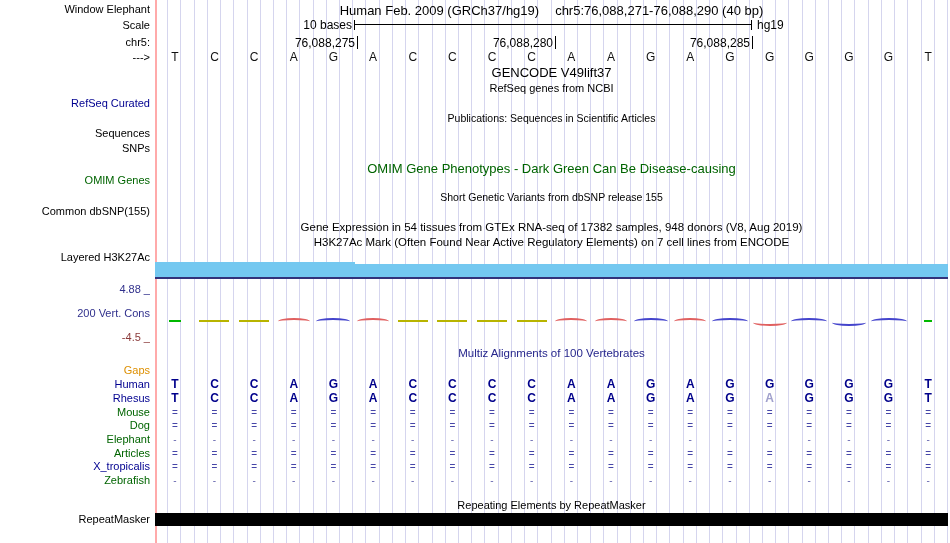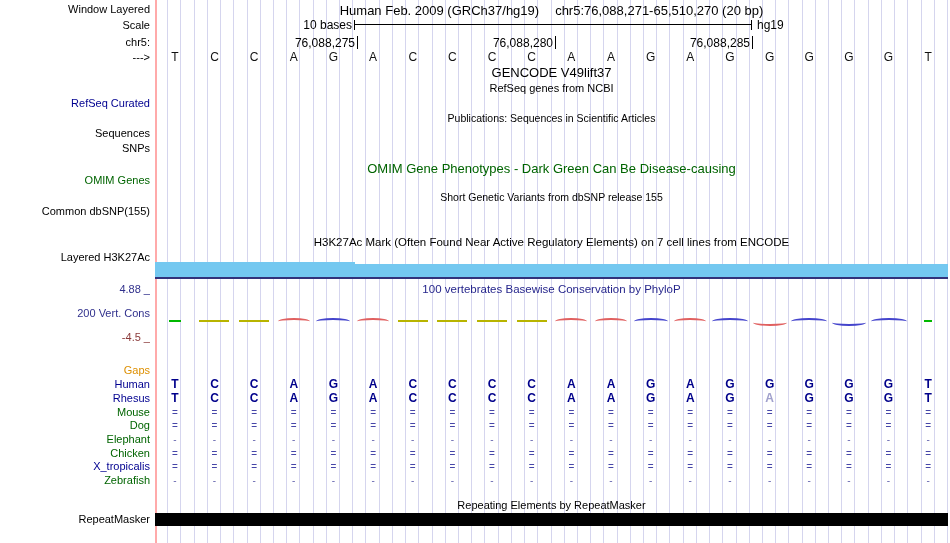--- a/index.html
+++ b/index.html
@@ -42,21 +42,21 @@
 </style>
 </head>
 <body>
 
 <div id="app">
   <div id="gridlines"></div>
   <div id="guideline"></div>
 
   <div class="ctr main-title">
     <span>Human Feb. 2009 (GRCh37/hg19)</span>
-    <span>chr5:76,088,271-65,510,270 (20 bp)</span>
+    <span>chr5:76,088,271-76,088,290 (40 bp)</span>
   </div>
   <span class="abs scale-label">10 bases</span>
   <div class="abs" id="scale-bar">
       <div class="hline"></div>
     </div>
   <span class="abs hg19-tag">hg19</span>
   <div id="ruler">
       <div class="ruler-num" style="position: absolute; right: 595px; margin-left: 40px;">76,088,275</div>
       <div class="ruler-tick" style="left: 357px;"></div>
       <div class="ruler-num" style="position: absolute; right: 397px;">76,088,280</div>
@@ -81,21 +81,21 @@
       <div class="seq-letter" style="left: 680.275px;">A</div>
       <div class="seq-letter" style="left: 719.925px;">G</div>
       <div class="seq-letter" style="left: 759.575px;">G</div>
       <div class="seq-letter" style="left: 799.225px;">G</div>
       <div class="seq-letter" style="left: 838.875px;">G</div>
       <div class="seq-letter" style="left: 878.525px;">G</div>
       <div class="seq-letter" style="left: 918.175px;">T</div>
     </div>
 
   <div id="side-labels">
-      <div class="side-label" style="top: 3px; color: rgb(0, 0, 0);">Window Layered</div>
+      <div class="side-label" style="top: 3px; color: rgb(0, 0, 0);">Window Elephant</div>
       <div class="side-label" style="top: 19px; color: rgb(0, 0, 0);">Scale</div>
       <div class="side-label" style="top: 36px; color: rgb(0, 0, 0);">chr5:</div>
       <div class="side-label" style="top: 51px; color: rgb(0, 0, 0);">---&gt;</div>
       <div class="side-label" style="top: 97px; color: rgb(0, 0, 144);">RefSeq Curated</div>
       <div class="side-label" style="top: 127px; color: rgb(0, 0, 0);">Sequences</div>
       <div class="side-label" style="top: 142px; color: rgb(0, 0, 0);">SNPs</div>
       <div class="side-label" style="top: 174px; color: rgb(0, 100, 0); margin-left: 20px;">OMIM Genes</div>
       <div class="side-label" style="top: 205px; color: rgb(0, 0, 0);">Common dbSNP(155)</div>
       <div class="side-label" style="top: 251px; color: rgb(0, 0, 0);">Layered H3K27Ac</div>
       <div class="side-label" style="top: 283px; color: rgb(48, 48, 140);">4.88 _</div>
@@ -103,22 +103,23 @@
       <div class="side-label" style="top: 331px; color: rgb(139, 58, 58);">-4.5 _</div>
       <div class="side-label" style="top: 364px; color: rgb(221, 143, 0);">Gaps</div>
       <div class="side-label" style="top: 513px; color: rgb(0, 0, 0);">RepeatMasker</div>
     </div>
 
   <div class="ctr tk-gencode">GENCODE V49lift37</div>
   <div class="ctr tk-refseqncbi">RefSeq genes from NCBI</div>
   <div class="ctr tk-pubs">Publications: Sequences in Scientific Articles</div>
   <div class="ctr tk-omim">OMIM Gene Phenotypes - Dark Green Can Be Disease-causing</div>
   <div class="ctr tk-dbsnp">Short Genetic Variants from dbSNP release 155</div>
+  <div class="ctr tk-gtex">Gene Expression in 54 tissues from GTEx RNA-seq of 17382 samples, 948 donors (V8, Aug 2019)</div>
   <div class="ctr tk-h3k">H3K27Ac Mark (Often Found Near Active Regulatory Elements) on 7 cell lines from ENCODE</div>
-  <div class="ctr tk-phylop">100 vertebrates Basewise Conservation by PhyloP</div>
+  <div class="ctr tk-multiz">Multiz Alignments of 100 Vertebrates</div>
   <div class="ctr tk-repeat">Repeating Elements by RepeatMasker</div>
 
   <div class="abs h3k-seg1"></div>
   <div class="abs h3k-seg2"></div>
   <div class="abs h3k-underline"></div>
 
   <div id="cons-track">
       <div class="cons-mark" style="left: 168.825px; width: 12px; top: 320px; height: 2px; background: rgb(0, 184, 0);"></div>
       <div class="cons-mark" style="left: 199.475px; width: 30px; top: 320px; height: 2px; background: rgb(184, 180, 0);"></div>
       <div class="cons-mark" style="left: 239.125px; width: 30px; top: 320px; height: 2px; background: rgb(184, 180, 0);"></div>
@@ -240,21 +241,21 @@
       <div class="al-dash" style="left: 561.325px; top: 433px;">-</div>
       <div class="al-dash" style="left: 600.975px; top: 433px;">-</div>
       <div class="al-dash" style="left: 640.625px; top: 433px;">-</div>
       <div class="al-dash" style="left: 680.275px; top: 433px;">-</div>
       <div class="al-dash" style="left: 719.925px; top: 433px;">-</div>
       <div class="al-dash" style="left: 759.575px; top: 433px;">-</div>
       <div class="al-dash" style="left: 799.225px; top: 433px;">-</div>
       <div class="al-dash" style="left: 838.875px; top: 433px;">-</div>
       <div class="al-dash" style="left: 878.525px; top: 433px;">-</div>
       <div class="al-dash" style="left: 918.175px; top: 433px;">-</div>
-      <div class="side-label" style="top: 447px; color: rgb(0, 100, 0);">Chicken</div>
+      <div class="side-label" style="top: 447px; color: rgb(0, 100, 0);">Articles</div>
       <div class="al-eq" style="left: 164.825px; top: 447px;">=</div>
       <div class="al-eq" style="left: 204.475px; top: 447px;">=</div>
       <div class="al-eq" style="left: 244.125px; top: 447px;">=</div>
       <div class="al-eq" style="left: 283.775px; top: 447px;">=</div>
       <div class="al-eq" style="left: 323.425px; top: 447px;">=</div>
       <div class="al-eq" style="left: 363.075px; top: 447px;">=</div>
       <div class="al-eq" style="left: 402.725px; top: 447px;">=</div>
       <div class="al-eq" style="left: 442.375px; top: 447px;">=</div>
       <div class="al-eq" style="left: 482.025px; top: 447px;">=</div>
       <div class="al-eq" style="left: 521.675px; top: 447px;">=</div>

